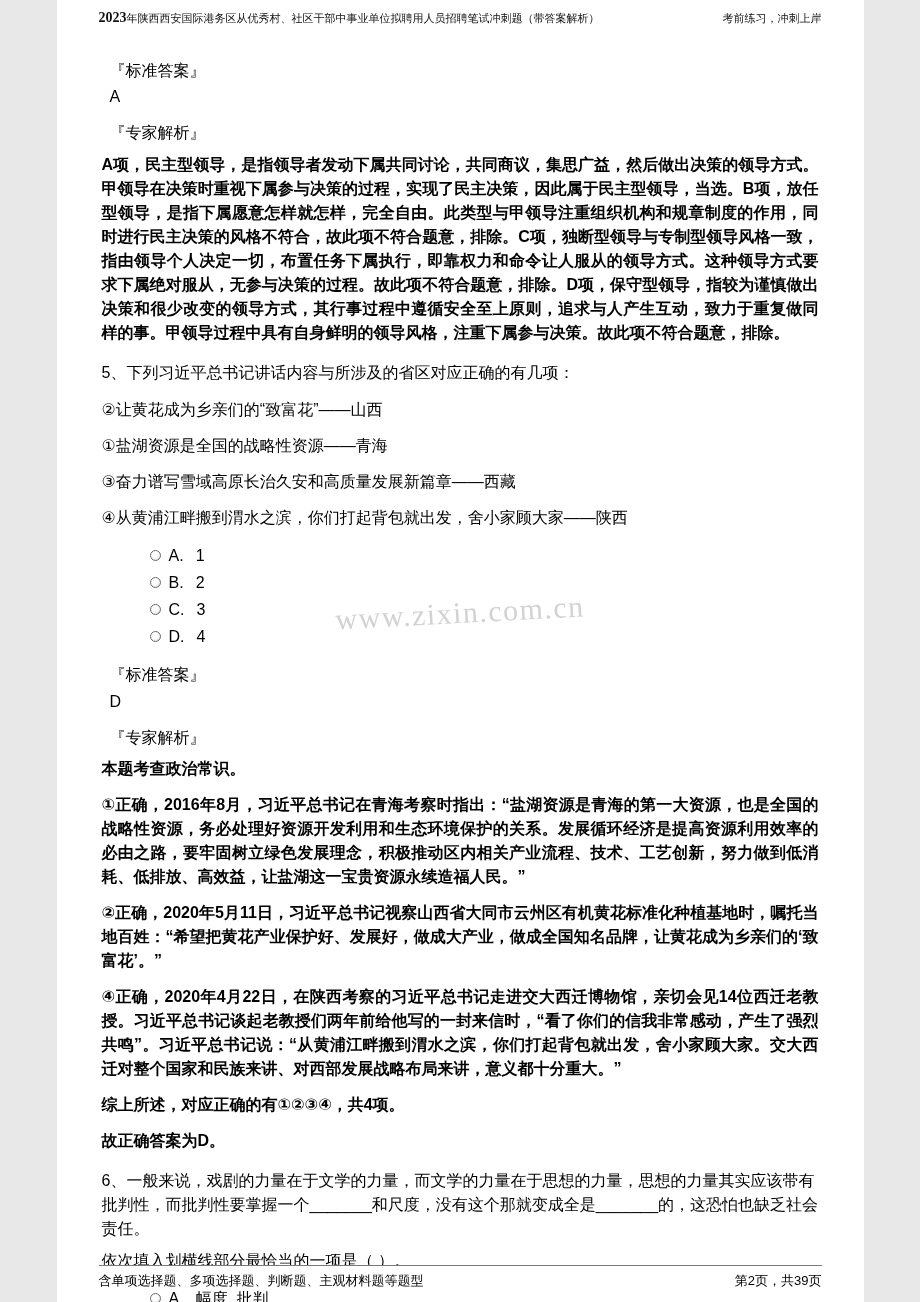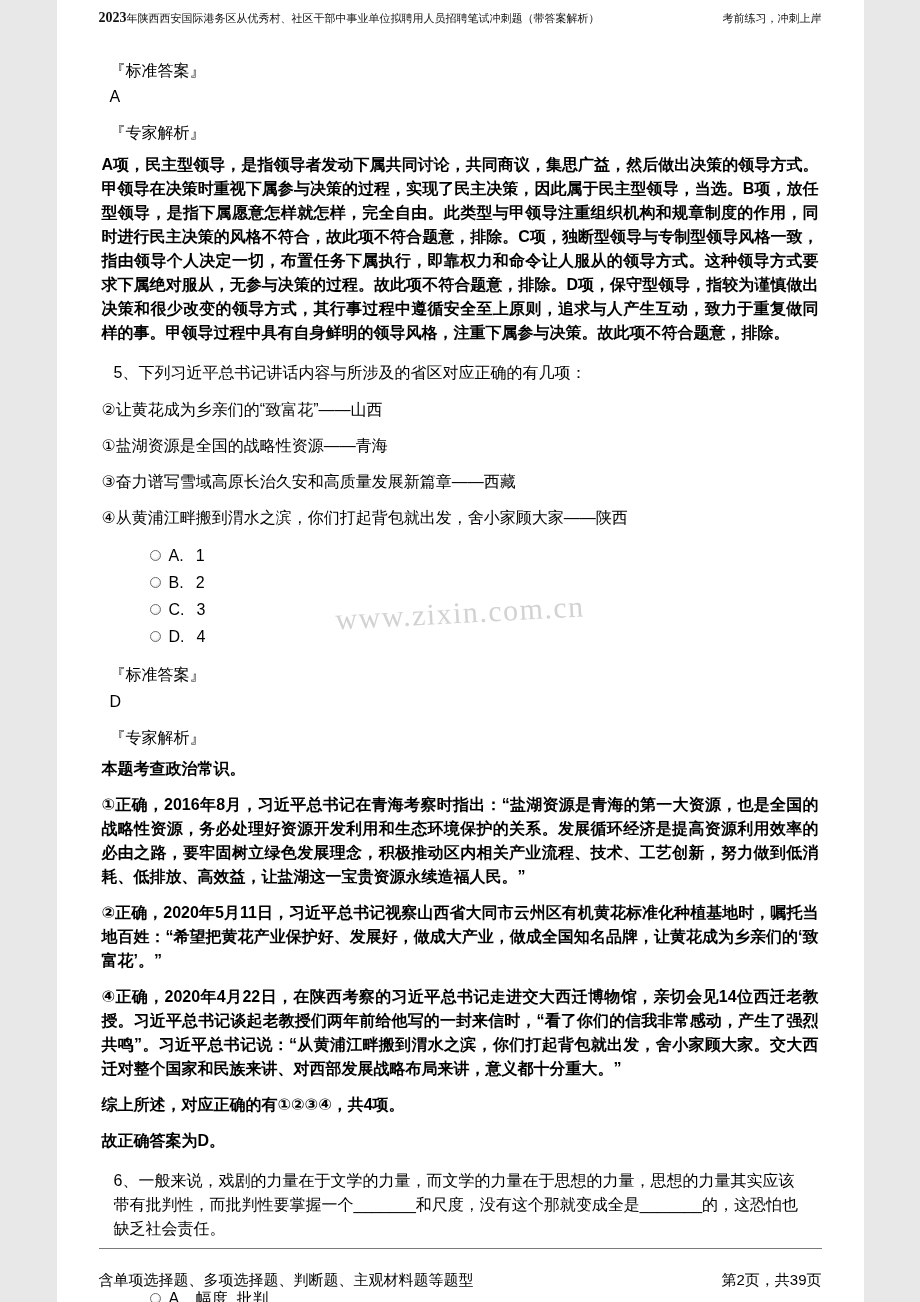--- a/index.html
+++ b/index.html
@@ -11,44 +11,44 @@
   .page-header{
     display:flex;justify-content:space-between;align-items:baseline;
     padding:10px 42px 0 42px;font-size:11px;color:#111;
   }
   .header-year{font-weight:bold;font-size:14px;font-family:"Liberation Serif",serif;}
   .header-right{font-size:11px;margin-left:36px;}
   .content{padding:20px 45px 0 45px;font-size:16px;line-height:1.45;}
   .label{margin:13px 0 2px 8px;}
   .answer{margin:3px 0 10px 8px;}
   .para{text-align:justify;margin:8px 0 12px;line-height:1.5;font-weight:bold;}
-  .stem{margin:16px 12px 8px;line-height:1.5;}
+  .stem{margin:16px 0 8px;line-height:1.5;}
   .stem-sub{margin:4px 0 13px;}
   .item{margin:13px 0;}
   .options{margin:6px 0 10px 48px;}
   .option{display:flex;align-items:center;height:27px;cursor:pointer;}
   .radio{
     width:11px;height:11px;border:1px solid #6b6b6b;border-radius:50%;
     background:radial-gradient(circle at 35% 30%, #ffffff 45%, #cfcfcf);
     margin-right:8px;box-sizing:border-box;flex:0 0 auto;
   }
   .option-letter{margin-right:12px;}
   .option-text{white-space:pre-wrap;}
   .watermark{
     position:absolute;top:596px;left:50%;
     transform:translateX(-50%) rotate(-3deg);
     font-size:30px;color:rgba(125,125,125,0.35);
     letter-spacing:1.5px;pointer-events:none;
     font-family:"Liberation Serif",serif;
   }
   .page-footer{
     position:absolute;left:42px;right:42px;bottom:12px;
-    border-top:1px solid #7a7a7a;padding-top:22px;
+    border-top:1px solid #7a7a7a;padding-top:6px;
     display:flex;justify-content:space-between;
-    font-size:15px;background:#fff;
+    font-size:13px;background:#fff;
   }
 </style>
 </head>
 <body>
 
 <div class="page">
 
   <header class="page-header">
     <div class="header-title">
       <span class="header-year">2023</span><span>年陕西西安国际港务区从优秀村、社区干部中事业单位拟聘用人员招聘笔试冲刺题（带答案解析）</span>

